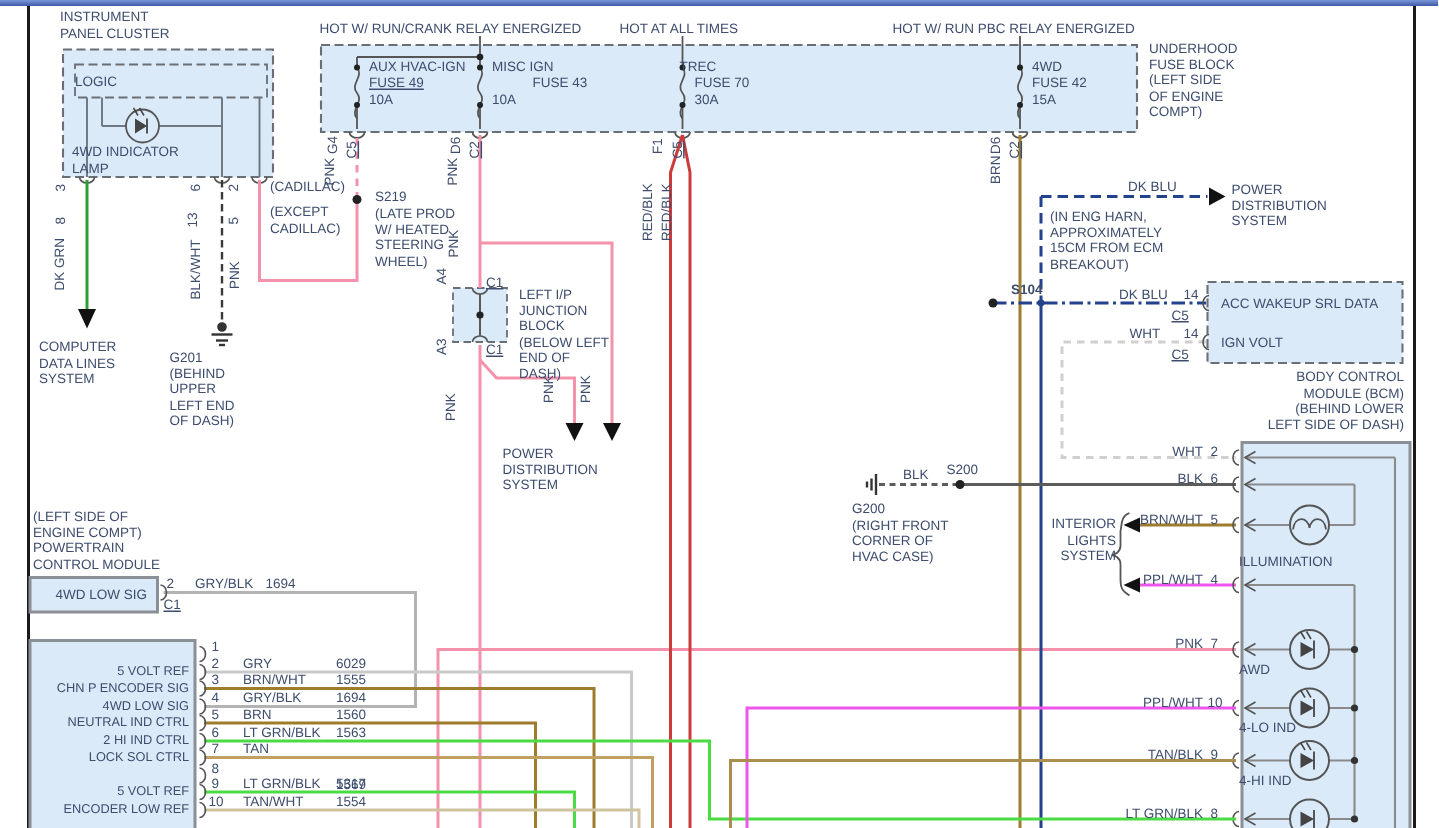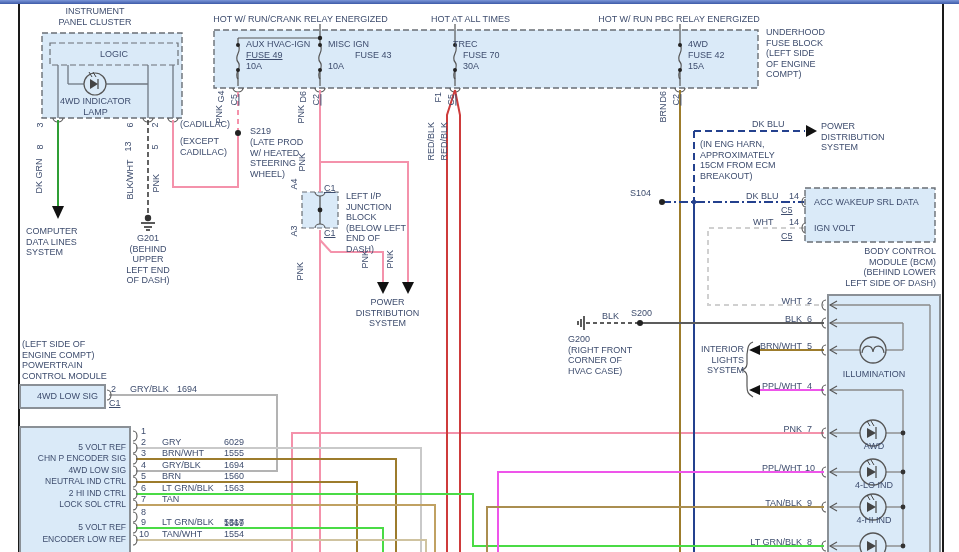--- a/index.html
+++ b/index.html
@@ -3,21 +3,21 @@
 <meta charset="utf-8">
 <style>
   html,body{margin:0;padding:0;background:#fff;}
   #stage{position:relative;width:959px;height:552px;overflow:hidden;background:#fff;
          font-family:"Liberation Sans",sans-serif;}
   #topbar{position:absolute;left:0;top:0;width:959px;height:4px;
           background:linear-gradient(#7b96d8,#3d5aa8);}
   svg{position:absolute;left:0;top:0;}
   .lbl{position:absolute;font-size:9px;line-height:1.18;color:#3e4d6e;
        white-space:pre-line;}
-  .c{text-align:center;}
+  .c{text-align:left;}
   .r{text-align:right;}
   .v{transform:rotate(-90deg);transform-origin:0 100%;white-space:nowrap;}
   .u{text-decoration:underline;}
   .sm{font-size:8.5px;}
 </style>
 </head>
 <body>
 
 <div id="stage">
 <div id="topbar"></div>
@@ -364,21 +364,21 @@
 SYSTEM</div>
 
 <div class="lbl" style="left:752px;top:119px;">DK BLU</div>
 <div class="lbl" style="left:821px;top:121px;">POWER
 DISTRIBUTION
 SYSTEM</div>
 <div class="lbl" style="left:700px;top:139px;">(IN ENG HARN,
 APPROXIMATELY
 15CM FROM ECM
 BREAKOUT)</div>
-<div class="lbl" style="left:630px;top:188px;">S104</div>
+<div class="lbl" style="left:674px;top:188px;font-weight:bold;">S104</div>
 <div class="lbl" style="left:746px;top:191px;">DK BLU</div>
 <div class="lbl" style="left:789px;top:191px;">14</div>
 <div class="lbl u" style="left:781px;top:205px;">C5</div>
 <div class="lbl" style="left:814px;top:197px;">ACC WAKEUP SRL DATA</div>
 <div class="lbl" style="left:753px;top:217px;">WHT</div>
 <div class="lbl" style="left:789px;top:217px;">14</div>
 <div class="lbl u" style="left:781px;top:231px;">C5</div>
 <div class="lbl" style="left:814px;top:223px;">IGN VOLT</div>
 <div class="lbl r" style="left:818px;top:246px;width:118px;">BODY CONTROL
 MODULE (BCM)

